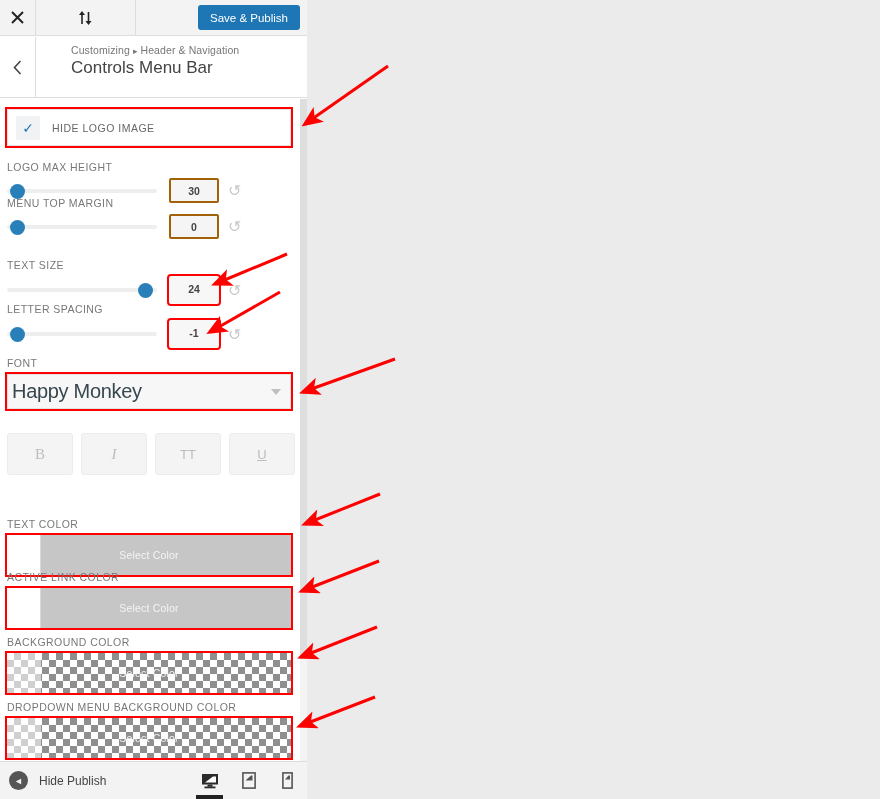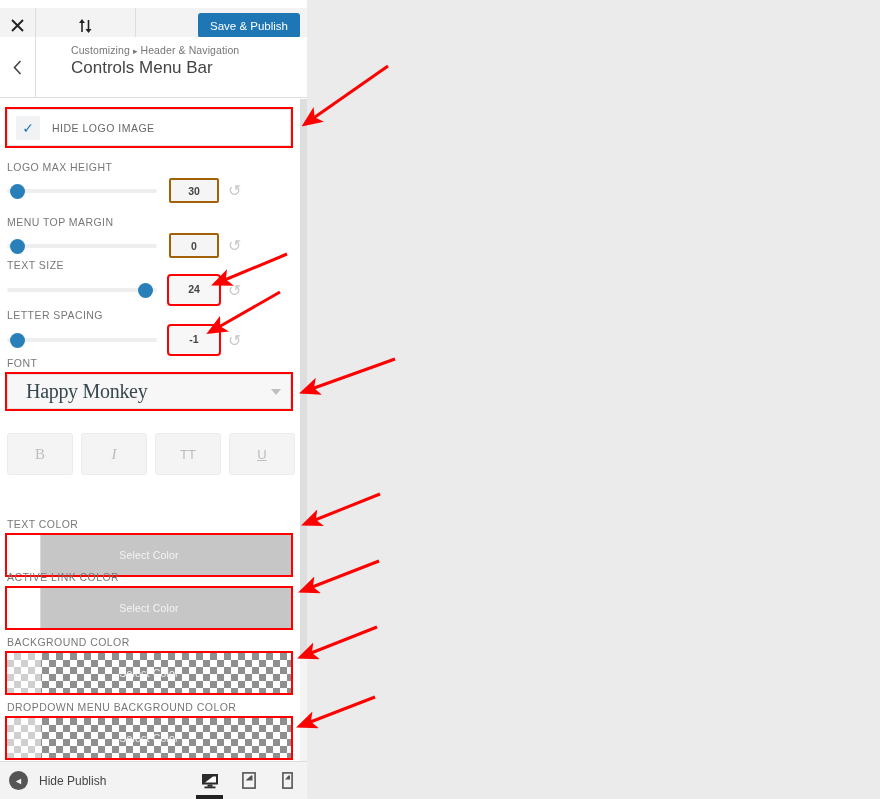--- a/index.html
+++ b/index.html
@@ -29,21 +29,20 @@
 
   
   .cust-header {
     position: absolute;
     left: 0; top: 0;
     width: 307px; height: 36px;
     background: #f3f3f3;
     border-bottom: 1px solid #ddd;
     display: flex;
     align-items: stretch;
-    margin-top: 8px;
   }
   .close-btn {
     width: 36px;
     display: flex; align-items: center; justify-content: center;
     border-right: 1px solid #ddd;
     cursor: pointer;
     background: #f3f3f3;
   }
   .close-btn svg { display:block; }
   .collapse-btn {
@@ -218,24 +217,24 @@
     height: 35px;
     margin-top: 5px;
     background: #f7f7f7;
     border: 1px solid #e2e2e2;
     outline: 2px solid #f00;
     display: flex;
     align-items: center;
     cursor: pointer;
   }
   .font-select .fname {
-    margin-left: 18px;
+    margin-left: 4px;
     font-size: 20px;
     color: #37474f;
-    font-family: Liberation Serif, serif;
+    font-family: Liberation Sans, sans-serif;
     font-weight: 300;
     letter-spacing: -0.3px;
   }
   .font-select .caret {
     position: absolute;
     right: 9px;
     width: 0; height: 0;
     border-left: 5px solid transparent;
     border-right: 5px solid transparent;
     border-top: 6px solid #bfbfbf;
@@ -443,21 +442,21 @@
         <div class="slider-row">
           <div class="track">
             <div class="track-line"></div>
             <div class="handle" style="left:2%"></div>
           </div>
           <div class="num-input">30</div>
           <span class="reset-icon">↺</span>
         </div>
       </div>
 
-      <div class="slider-ctrl" style="top:117px">
+      <div class="slider-ctrl" style="top:98px">
         <span class="ctrl-label">MENU TOP MARGIN</span>
         <div class="slider-row">
           <div class="track">
             <div class="track-line"></div>
             <div class="handle" style="left:2%"></div>
           </div>
           <div class="num-input">0</div>
           <span class="reset-icon">↺</span>
         </div>
       </div>
@@ -467,21 +466,21 @@
         <div class="slider-row">
           <div class="track">
             <div class="track-line"></div>
             <div class="handle" style="left:87%"></div>
           </div>
           <div class="num-input hl">24</div>
           <span class="reset-icon">↺</span>
         </div>
       </div>
 
-      <div class="slider-ctrl" style="top:210px">
+      <div class="slider-ctrl" style="top:204px">
         <span class="ctrl-label">LETTER SPACING</span>
         <div class="slider-row">
           <div class="track">
             <div class="track-line"></div>
             <div class="handle" style="left:2%"></div>
           </div>
           <div class="num-input hl">-1</div>
           <span class="reset-icon">↺</span>
         </div>
       </div>

